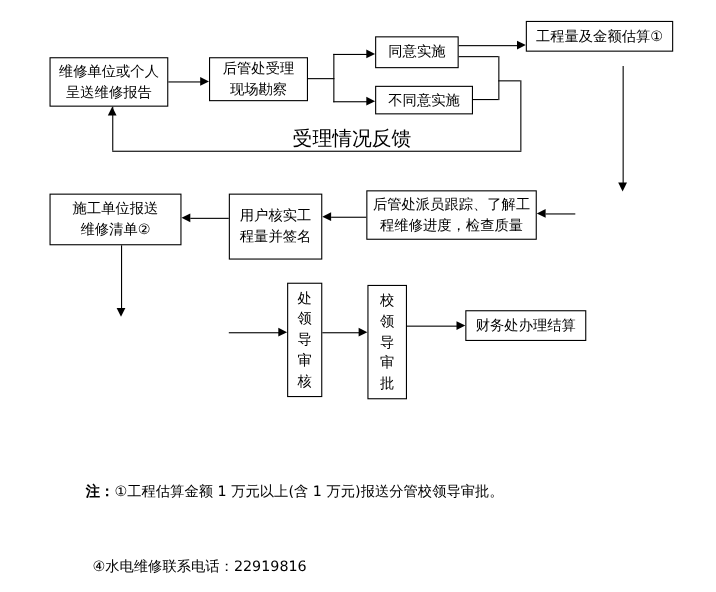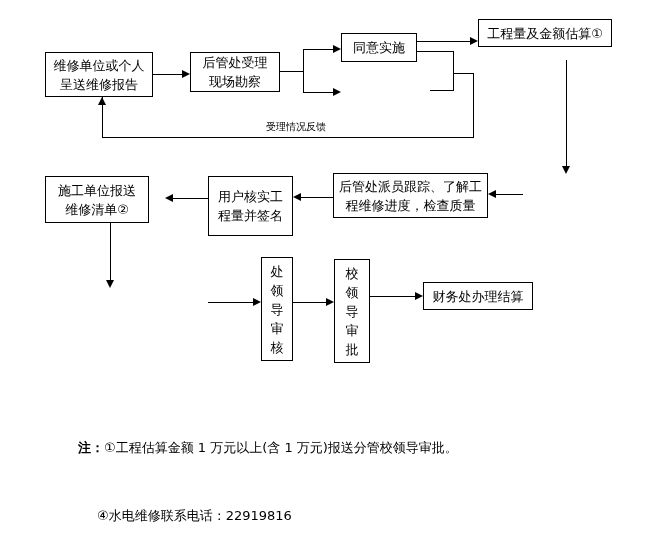--- a/index.html
+++ b/index.html
@@ -27,21 +27,21 @@
   }
   .hline { position: absolute; height: 1px; background: #000000; }
   .vline { position: absolute; width: 1px; background: #000000; }
   .arr { position: absolute; width: 0; height: 0; }
   .arr-r { border-left: 8px solid #000; border-top: 4px solid transparent; border-bottom: 4px solid transparent; }
   .arr-l { border-right: 8px solid #000; border-top: 4px solid transparent; border-bottom: 4px solid transparent; }
   .arr-u { border-bottom: 8px solid #000; border-left: 4px solid transparent; border-right: 4px solid transparent; }
   .arr-d { border-top: 8px solid #000; border-left: 4px solid transparent; border-right: 4px solid transparent; }
   .float-label {
     position: absolute;
-    font-size: 10px;
+    font-size: 18px;
     line-height: 15px;
     white-space: nowrap;
   }
   .note-line {
     position: absolute;
     font-size: 13px;
     line-height: 16px;
     white-space: nowrap;
   }
   .note-prefix { font-weight: bold; }
@@ -49,27 +49,28 @@
 </head>
 <body>
 
 <div id="canvas">
 
   <div class="node" style="left:45px;top:52px;width:108px;height:45px">维修单位或个人
 呈送维修报告</div>
   <div class="node" style="left:190px;top:52px;width:90px;height:40px">后管处受理
 现场勘察</div>
   <div class="node" style="left:341px;top:33px;width:76px;height:29px">同意实施</div>
+  <div class="node" style="left:341px;top:78px;width:89px;height:26px">不同意实施</div>
   <div class="node" style="left:478px;top:19px;width:134px;height:28px">工程量及金额估算①</div>
 
   <div class="node" style="left:333px;top:173px;width:155px;height:45px">后管处派员跟踪、了解工
 程维修进度，检查质量</div>
   <div class="node" style="left:208px;top:176px;width:85px;height:60px">用户核实工
 程量并签名</div>
-  <div class="node" style="left:45px;top:176px;width:104px;height:47px">施工单位报送
+  <div class="node" style="left:45px;top:176px;width:120px;height:47px">施工单位报送
 维修清单②</div>
 
   <div class="node" style="left:261px;top:257px;width:32px;height:104px">处
 领
 导
 审
 核</div>
   <div class="node" style="left:334px;top:259px;width:36px;height:104px">校
 领
 导
@@ -118,15 +119,15 @@
   <div class="hline" style="left:208px;top:302px;width:46px"></div>
   <div class="arr arr-r" style="left:253px;top:298px"></div>
 
   <div class="hline" style="left:293px;top:302px;width:34px"></div>
   <div class="arr arr-r" style="left:326px;top:298px"></div>
 
   <div class="hline" style="left:370px;top:296px;width:46px"></div>
   <div class="arr arr-r" style="left:415px;top:292px"></div>
 
   <div class="note-line" style="left:78px;top:440px"><span class="note-prefix">注：</span><span>①工程估算金额 1 万元以上(含 1 万元)报送分管校领导审批。</span></div>
-  <div class="note-line" style="left:97px;top:508px"><span>④水电维修联系电话：22919816</span></div>
+  <div class="note-line" style="left:84px;top:508px"><span>④水电维修联系电话：22919816</span></div>
 
 </div>
 
 </body></html>

